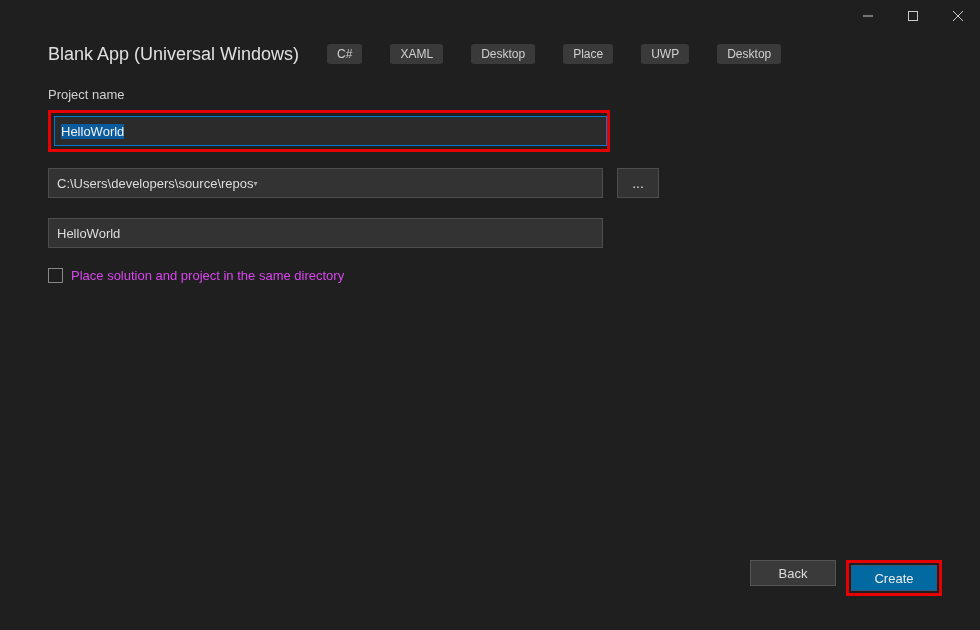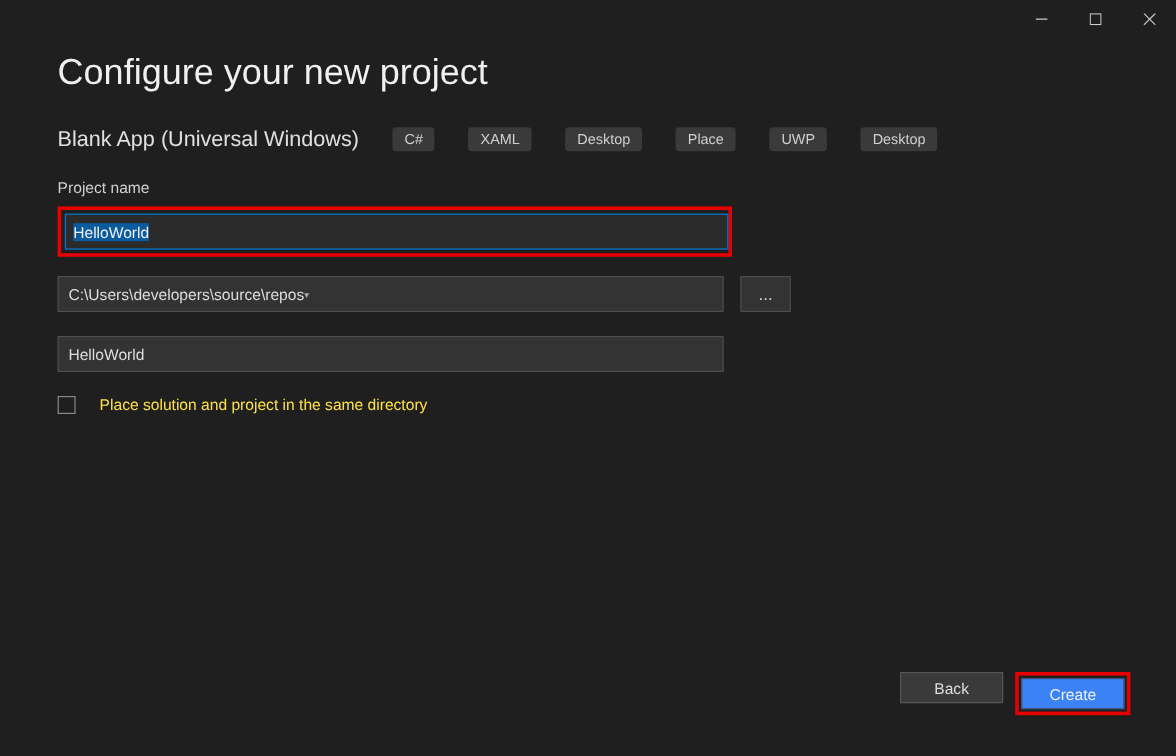--- a/index.html
+++ b/index.html
@@ -137,24 +137,24 @@
       display: flex;
       align-items: center;
       justify-content: center;
       color: #ddd;
       font-size: 14px;
       letter-spacing: 0px;
     }
     .checkbox-row {
       display: flex;
       align-items: center;
-      gap: 20px;
+      gap: 8px;
       margin-top: 16px;
       font-size: 13px;
-      color: #fde047;
+      color: #d946ef;
     }
     .checkbox {
       width: 15px;
       height: 15px;
       border: 1px solid #888;
       background: transparent;
     }
     .footer {
       position: absolute;
       bottom: 34px;
@@ -172,21 +172,21 @@
       font-size: 13px;
       display: flex;
       align-items: center;
       justify-content: center;
     }
     .create-wrap {
       border: 3px solid #e60000;
       padding: 2px;
     }
     .btn-primary {
-      background: #3b82f6;
+      background: #0369a1;
       border: 1px solid #3b5576;
       width: 86px;
       height: 26px;
       color: #eee;
       font-size: 13px;
       display: flex;
       align-items: center;
       justify-content: center;
     }
     .mb20 { margin-bottom: 20px; }
@@ -207,21 +207,20 @@
   </div>
   <div>
     <svg viewBox="0 0 10 10">
         <line x1="0" y1="0" x2="10" y2="10" stroke="#ccc" stroke-width="1"></line>
         <line x1="10" y1="0" x2="0" y2="10" stroke="#ccc" stroke-width="1"></line>
       </svg>
   </div>
 </div>
 
 <div class="content">
-  <h1>Configure your new project</h1>
 
   <div class="subtitle-row">
     <div class="subtitle">Blank App (Universal Windows)</div>
     <span class="tag">C#</span>
     <span class="tag">XAML</span>
     <span class="tag">Desktop</span>
     <span class="tag">Place</span>
     <span class="tag">UWP</span>
     <span class="tag">Desktop</span>
   </div>

